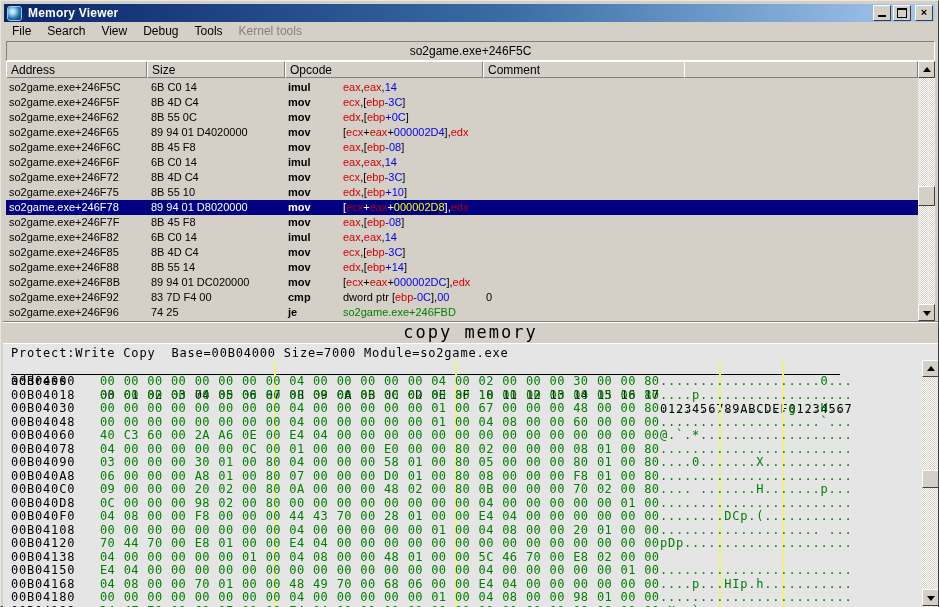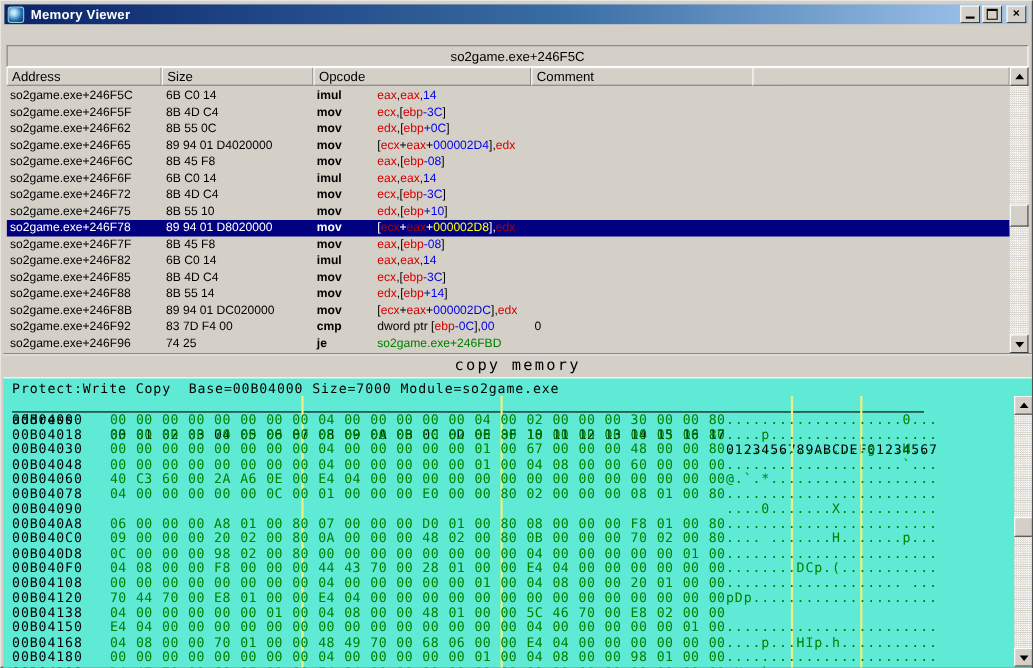--- a/index.html
+++ b/index.html
@@ -67,24 +67,24 @@
   .arr-dn{width:0;height:0;border-left:4px solid transparent;border-right:4px solid transparent;
           border-top:5px solid #000;margin:6px auto 0;}
   .sthumb{position:absolute;left:0;width:17px;background:#D4D0C8;
           border-top:1px solid #fff;border-left:1px solid #fff;
           border-right:1px solid #404040;border-bottom:1px solid #404040;box-sizing:border-box;}
   
   .splitter{position:absolute;left:2px;top:320px;width:935px;height:22px;background:#D4D0C8;
             border-top:1px solid #808080;border-bottom:1px solid #808080;
             box-shadow:inset 0 1px 0 #fff, inset 0 -1px 0 #fff;
             text-align:center;font-family:"DejaVu Sans Mono",monospace;
-            font-size:14px;letter-spacing:2px;color:#000;line-height:21px;}
+            font-size:17px;letter-spacing:2px;color:#000;line-height:21px;}
   
   .hexpanel{position:absolute;left:2px;top:342px;width:935px;height:263px;overflow:hidden;
-            background:#5eead4;border-top:1px solid #fff;
+            background:#e5e5e5;border-top:1px solid #fff;
             font-family:"DejaVu Sans Mono",monospace;font-size:12px;color:#000;}
   .hexinfo{position:absolute;left:8px;top:2px;letter-spacing:.8px;white-space:pre;}
   .hexhead{position:absolute;left:8px;top:16px;right:98px;height:14px;border-bottom:1px solid #000;white-space:pre;}
   .hexhead .hh-addr{position:absolute;left:0;letter-spacing:.8px;}
   .hh-bytes{position:absolute;left:89px;word-spacing:.94px;letter-spacing:.35px;}
   .hh-ascii{position:absolute;left:649px;letter-spacing:.8px;}
   .hexrows{position:absolute;left:0;top:31px;width:920px;bottom:0;overflow:hidden;}
   .hrow{position:relative;height:13.5px;line-height:13.5px;white-space:pre;}
   .hrow span{position:absolute;top:0;}
   .hx-addr{left:8px;color:#000;letter-spacing:.8px;}
@@ -104,20 +104,28 @@
       <div class="wbtn">
           <span class="glyph-min"></span>
         </div>
       <div class="wbtn">
           <span class="glyph-max"></span>
         </div>
       <div class="wbtn close"><span class="glyph-x">×</span></div>
     </div>
   </div>
 
+  <div class="menubar" id="menubar">
+      <span class="menuitem">File</span>
+      <span class="menuitem">Search</span>
+      <span class="menuitem">View</span>
+      <span class="menuitem">Debug</span>
+      <span class="menuitem">Tools</span>
+      <span class="menuitem disabled">Kernel tools</span>
+    </div>
 
   <div class="addrpanel">so2game.exe+246F5C</div>
 
   <div class="dvheaders" id="dvheaders">
       <div class="hcell" style="left: 0px; width: 141px;">Address</div>
       <div class="hcell" style="left: 141px; width: 138px;">Size</div>
       <div class="hcell" style="left: 279px; width: 198px;">Opcode</div>
       <div class="hcell" style="left: 477px; width: 228px;">Comment</div>
       <div class="hcell" style="left: 678px; width: 234px;"></div>
     </div>
@@ -164,21 +172,21 @@
     <div class="yline" style="left:452px;"></div>
     <div class="yline" style="left:716px;"></div>
     <div class="yline" style="left:779px;"></div>
     <div class="hexrows" id="hexrows">
         <div class="hrow"><span class="hx-addr">00B04000</span><span class="hx-bytes">00 00 00 00 00 00 00 00 04 00 00 00 00 00 04 00 02 00 00 00 30 00 00 80</span><span class="hx-ascii">....................0...</span></div>
         <div class="hrow"><span class="hx-addr">00B04018</span><span class="hx-bytes">03 00 00 00 70 00 00 80 0E 00 00 00 C0 02 00 80 18 00 00 00 00 03 00 80</span><span class="hx-ascii">....p...................</span></div>
         <div class="hrow"><span class="hx-addr">00B04030</span><span class="hx-bytes">00 00 00 00 00 00 00 00 04 00 00 00 00 00 01 00 67 00 00 00 48 00 00 80</span><span class="hx-ascii">................g...H...</span></div>
         <div class="hrow"><span class="hx-addr">00B04048</span><span class="hx-bytes">00 00 00 00 00 00 00 00 04 00 00 00 00 00 01 00 04 08 00 00 60 00 00 00</span><span class="hx-ascii">....................`...</span></div>
         <div class="hrow"><span class="hx-addr">00B04060</span><span class="hx-bytes">40 C3 60 00 2A A6 0E 00 E4 04 00 00 00 00 00 00 00 00 00 00 00 00 00 00</span><span class="hx-ascii">@.`.*...................</span></div>
         <div class="hrow"><span class="hx-addr">00B04078</span><span class="hx-bytes">04 00 00 00 00 00 0C 00 01 00 00 00 E0 00 00 80 02 00 00 00 08 01 00 80</span><span class="hx-ascii">........................</span></div>
-        <div class="hrow"><span class="hx-addr">00B04090</span><span class="hx-ascii">....0.......X...........</span></div>
+        <div class="hrow"><span class="hx-addr">00B04090</span><span class="hx-bytes">03 00 00 00 30 01 00 80 04 00 00 00 58 01 00 80 05 00 00 00 80 01 00 80</span><span class="hx-ascii">....0.......X...........</span></div>
         <div class="hrow"><span class="hx-addr">00B040A8</span><span class="hx-bytes">06 00 00 00 A8 01 00 80 07 00 00 00 D0 01 00 80 08 00 00 00 F8 01 00 80</span><span class="hx-ascii">........................</span></div>
         <div class="hrow"><span class="hx-addr">00B040C0</span><span class="hx-bytes">09 00 00 00 20 02 00 80 0A 00 00 00 48 02 00 80 0B 00 00 00 70 02 00 80</span><span class="hx-ascii">.... .......H.......p...</span></div>
         <div class="hrow"><span class="hx-addr">00B040D8</span><span class="hx-bytes">0C 00 00 00 98 02 00 80 00 00 00 00 00 00 00 00 04 00 00 00 00 00 01 00</span><span class="hx-ascii">........................</span></div>
         <div class="hrow"><span class="hx-addr">00B040F0</span><span class="hx-bytes">04 08 00 00 F8 00 00 00 44 43 70 00 28 01 00 00 E4 04 00 00 00 00 00 00</span><span class="hx-ascii">........DCp.(...........</span></div>
         <div class="hrow"><span class="hx-addr">00B04108</span><span class="hx-bytes">00 00 00 00 00 00 00 00 04 00 00 00 00 00 01 00 04 08 00 00 20 01 00 00</span><span class="hx-ascii">.................... ...</span></div>
         <div class="hrow"><span class="hx-addr">00B04120</span><span class="hx-bytes">70 44 70 00 E8 01 00 00 E4 04 00 00 00 00 00 00 00 00 00 00 00 00 00 00</span><span class="hx-ascii">pDp.....................</span></div>
         <div class="hrow"><span class="hx-addr">00B04138</span><span class="hx-bytes">04 00 00 00 00 00 01 00 04 08 00 00 48 01 00 00 5C 46 70 00 E8 02 00 00</span></div>
         <div class="hrow"><span class="hx-addr">00B04150</span><span class="hx-bytes">E4 04 00 00 00 00 00 00 00 00 00 00 00 00 00 00 04 00 00 00 00 00 01 00</span><span class="hx-ascii">........................</span></div>
         <div class="hrow"><span class="hx-addr">00B04168</span><span class="hx-bytes">04 08 00 00 70 01 00 00 48 49 70 00 68 06 00 00 E4 04 00 00 00 00 00 00</span><span class="hx-ascii">....p...HIp.h...........</span></div>
         <div class="hrow"><span class="hx-addr">00B04180</span><span class="hx-bytes">00 00 00 00 00 00 00 00 04 00 00 00 00 00 01 00 04 08 00 00 98 01 00 00</span><span class="hx-ascii">........................</span></div>

